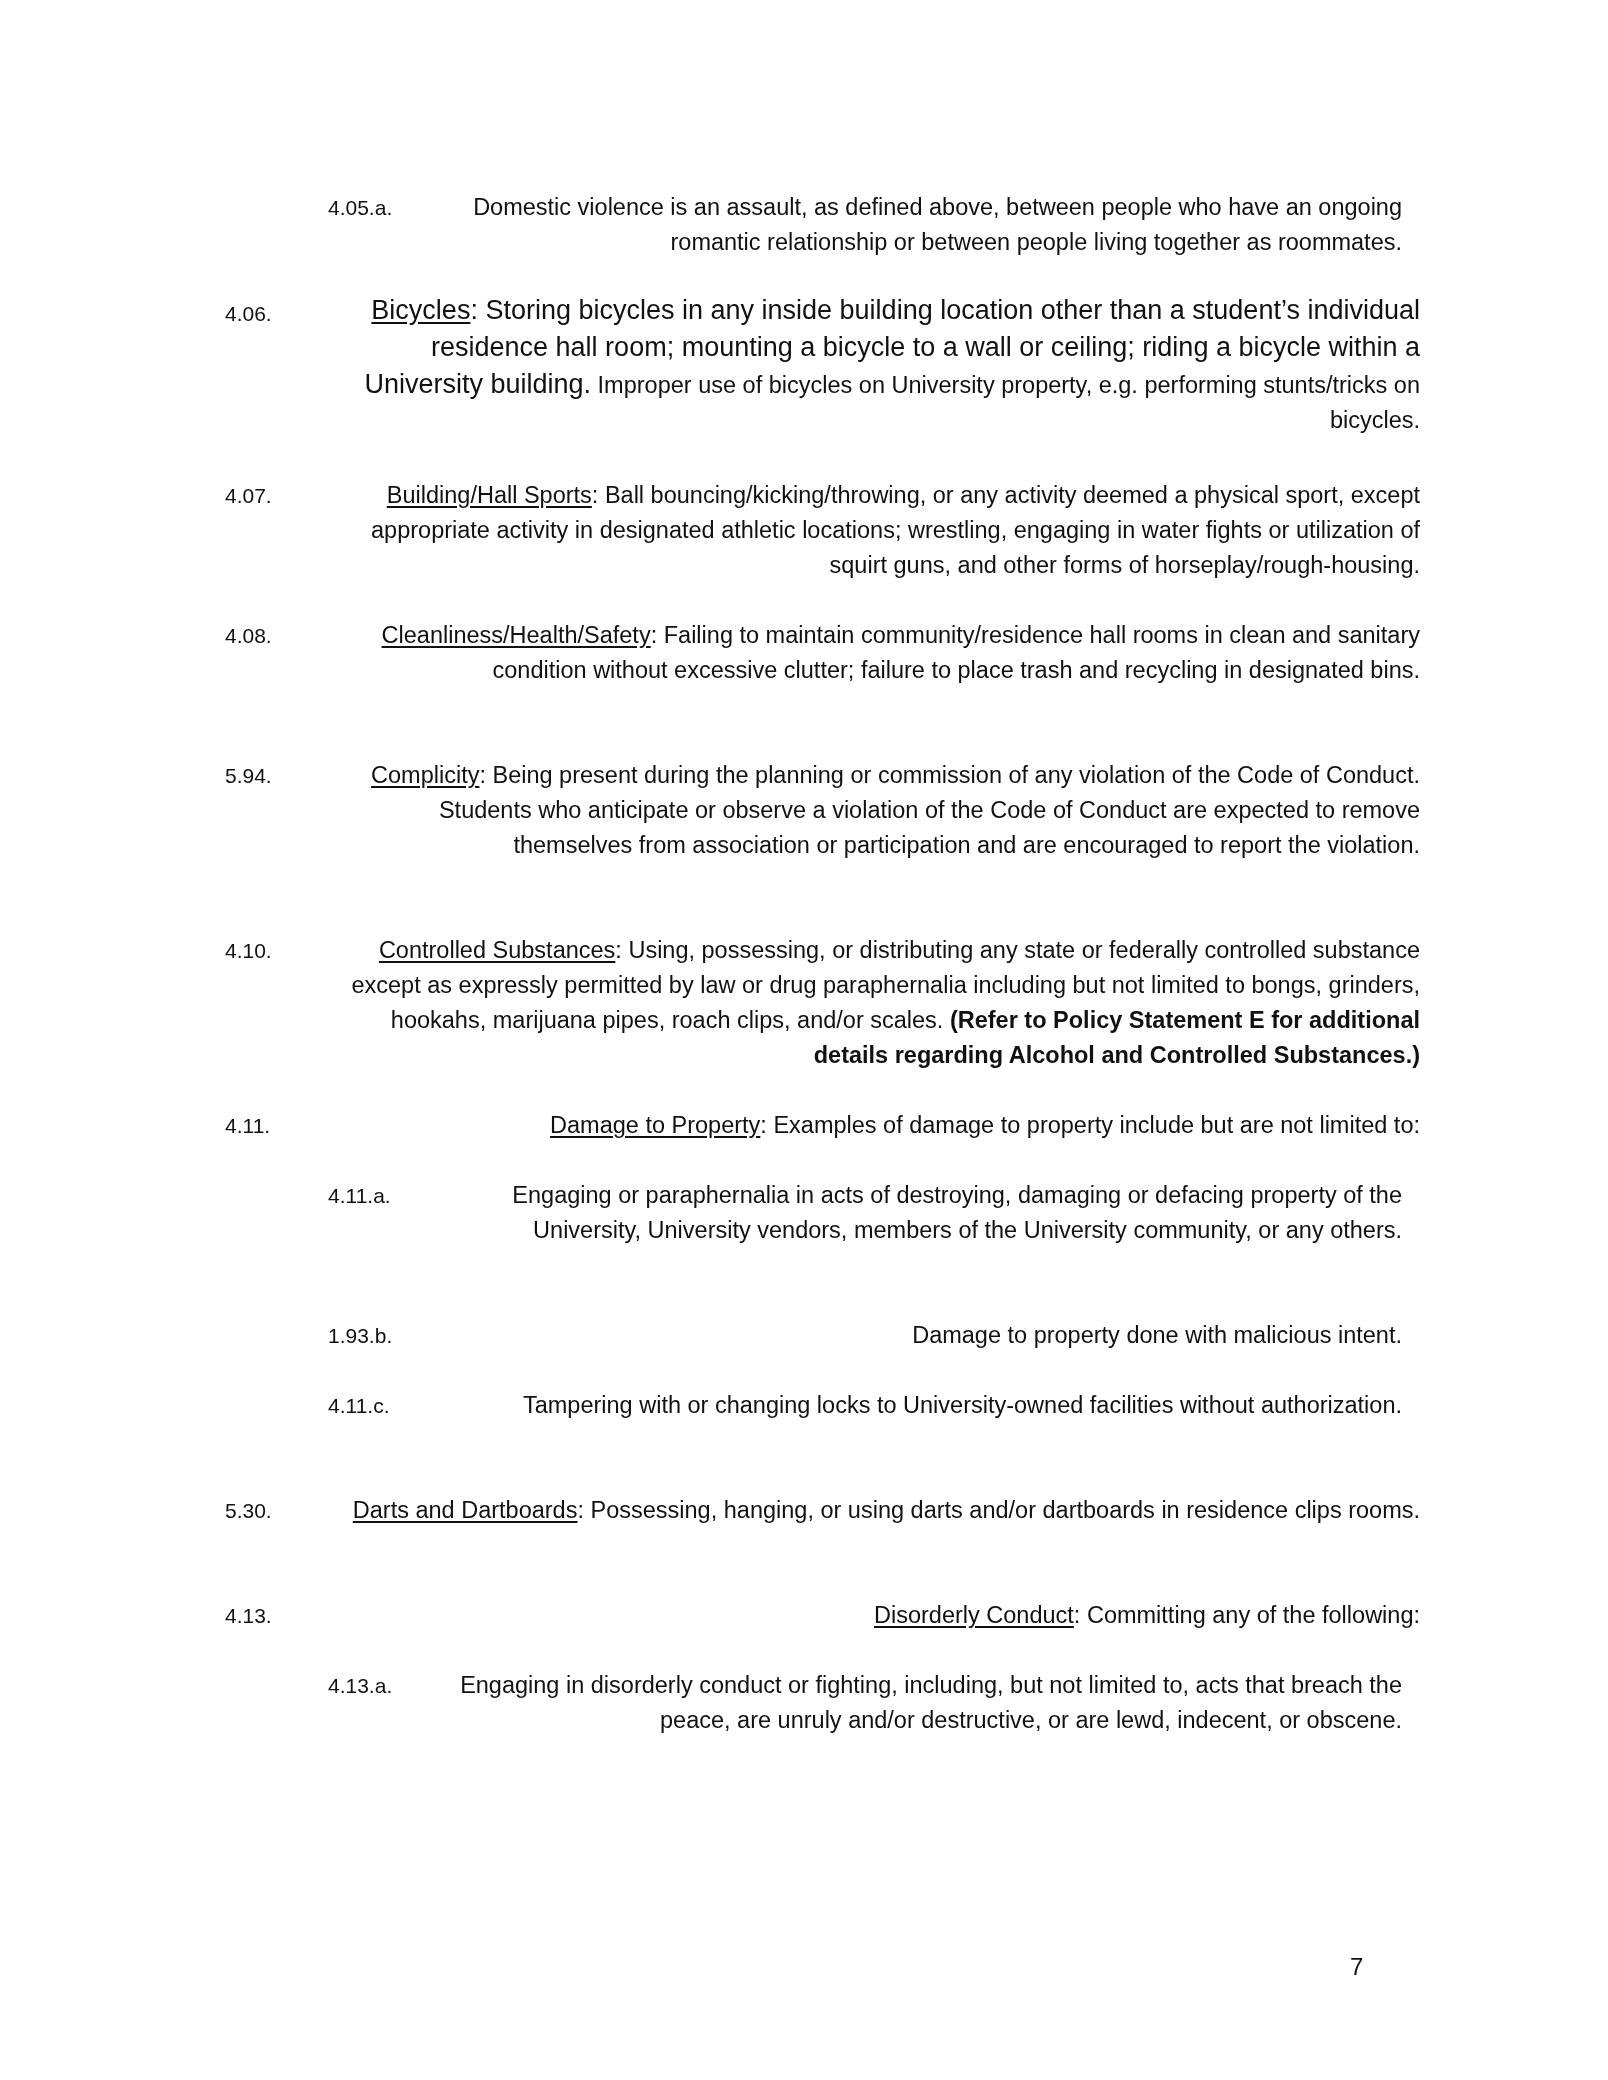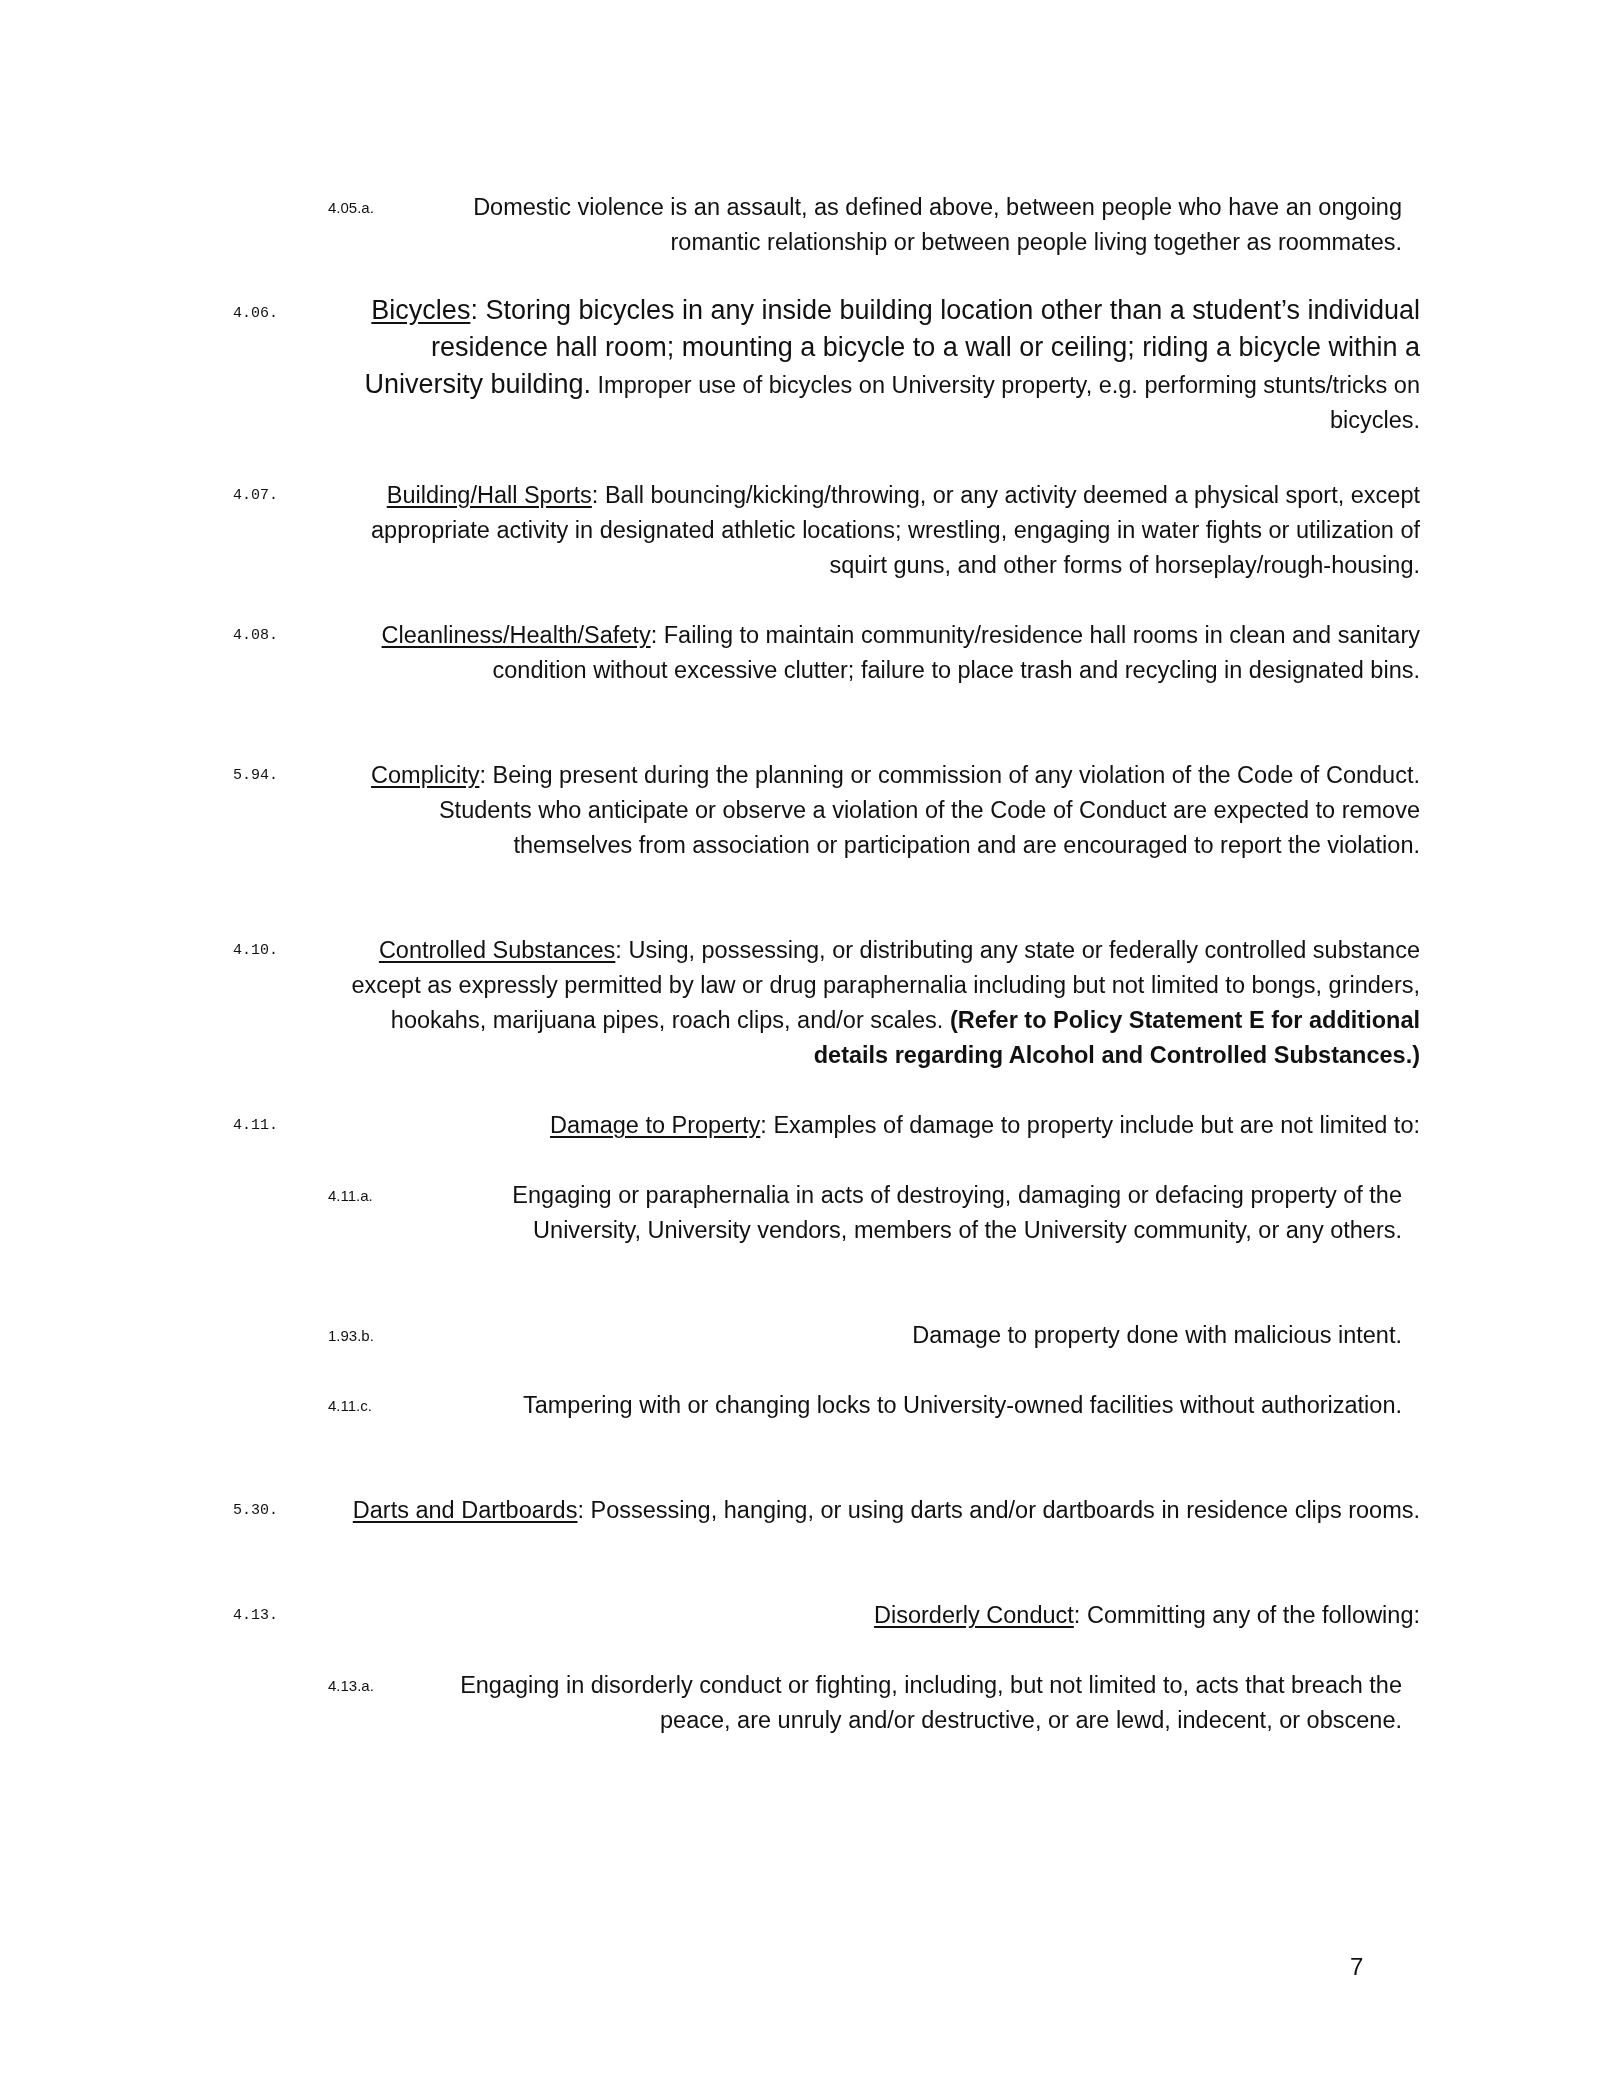--- a/index.html
+++ b/index.html
@@ -1,21 +1,21 @@
 <!DOCTYPE html>
 <html><head>
 <meta charset="utf-8">
 <style>
   html, body { margin: 0; padding: 0; background: #ffffff; }
   body { width: 1608px; height: 2080px; position: relative; overflow: hidden;
          font-family: "Liberation Sans", "DejaVu Sans", sans-serif; color: #111111; }
   .para { position: absolute; left: 0; width: 1608px; }
-  .num { position: absolute; font-size: 15px; line-height: 35px; white-space: nowrap; }
+  .num { position: absolute; font-size: 21px; line-height: 35px; white-space: nowrap; }
   .body { position: absolute; font-size: 23.5px; line-height: 35px; text-align: right; }
-  .lvl1 .num { left: 233px; font-family: Liberation Mono, monospace; }
+  .lvl1 .num { left: 225px; }
   .lvl1 .body { left: 340px; width: 1080px; }
   .lvl2 .num { left: 328px; }
   .lvl2 .body { left: 442px; width: 960px; }
   .heading { text-decoration: underline; text-underline-offset: 3px; }
   .bold { font-weight: bold; }
   .big { font-size: 27px; line-height: 37px; }
   .page-number { position: absolute; left: 1350px; top: 1953px; font-size: 24px; }
 </style>
 </head>
 <body>

